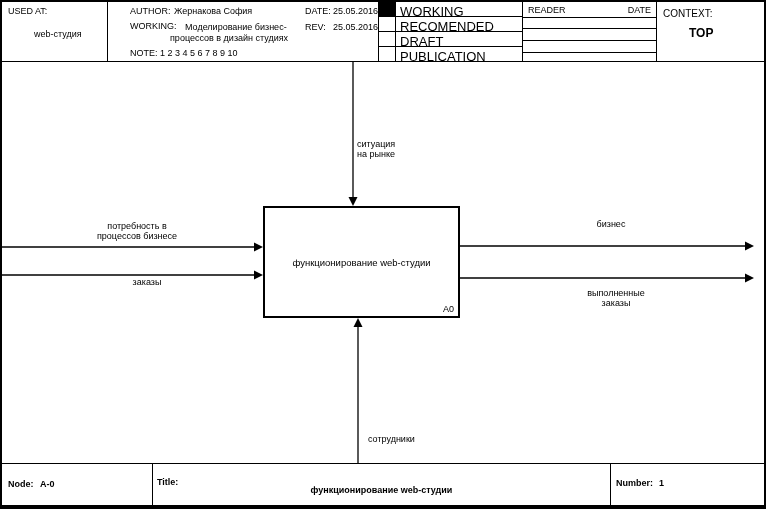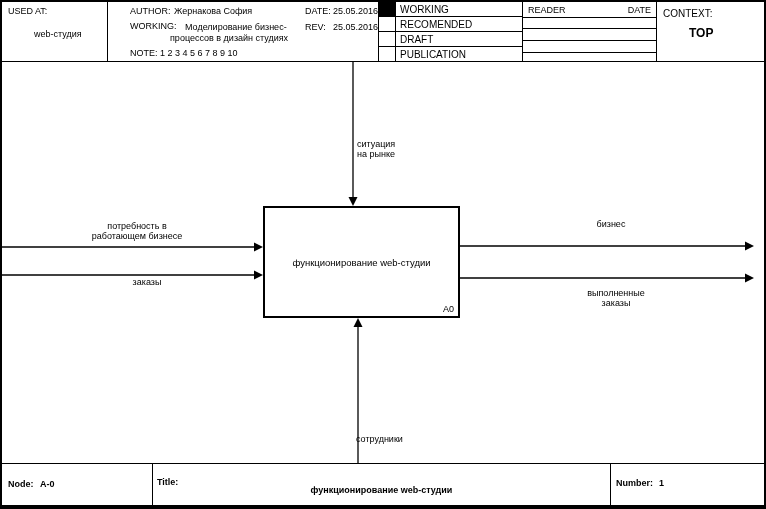--- a/index.html
+++ b/index.html
@@ -23,21 +23,21 @@
   #cell-usedat  { left:0;   width:106px; border-right:1px solid #000; }
   #cell-author  { left:125px; width:252px; border-right:1px solid #000; }
   #cell-status  { left:377px; width:144px; border-right:1px solid #000; }
   #cell-reader  { left:521px; width:134px; border-right:1px solid #000; }
   #cell-context { left:655px; width:107px; }
 
   .status-row { position:relative; height:15px; border-bottom:1px solid #000; }
   .status-row:last-child { border-bottom:none; height:14px; }
   .status-checkbox { position:absolute; left:0; top:0; bottom:0; width:17px; border-right:1px solid #000; background:#fff; }
   .status-checkbox.filled { background:#000; }
-  .status-label { position:absolute; left:21px; top:2px; font-size:10px; }
+  .status-label { position:absolute; left:21px; top:2px; font-size:13px; }
 
   .reader-line { position:absolute; left:0; width:100%; height:1px; background:#000; }
 
   
   #activity-box {
     position:absolute; left:261px; top:204px; width:197px; height:112px;
     border:2px solid #000; background:#fff;
     display:flex; align-items:center; justify-content:center;
   }
   #activity-title { font-size:9.5px; white-space:nowrap; }
@@ -146,35 +146,35 @@
     </g>
   </svg>
 
   <div class="arrow-label nowrap" style="left:355px; top:137px;">
     <div>ситуация</div>
     <div>на рынке</div>
   </div>
 
   <div class="arrow-label center" style="left:35px; top:219px; width:200px;">
     <div>потребность в</div>
-    <div>работающем бизнесе</div>
+    <div>процессов бизнесе</div>
   </div>
 
   <div class="arrow-label center" style="left:45px; top:275px; width:200px;">заказы</div>
 
   <div class="arrow-label center" style="left:509px; top:217px; width:200px;">
     <div>бизнес</div>
   </div>
 
   <div class="arrow-label center" style="left:514px; top:286px; width:200px;">
     <div>выполненные</div>
     <div>заказы</div>
   </div>
 
-  <div class="arrow-label nowrap" style="left:354px; top:432px;text-align:center;">сотрудники</div>
+  <div class="arrow-label nowrap" style="left:366px; top:432px;text-align:center;">сотрудники</div>
 
   <div id="activity-box">
     <span id="activity-title">функционирование web-студии</span>
     <span id="activity-node-id">A0</span>
   </div>
 
   <div id="kit-footer">
     <div class="fcell" id="cell-node">
       <span class="abs nowrap" style="left:6px; top:15px;">Node:</span>
       <span class="abs nowrap" style="left:38px; top:15px;">A-0</span>

